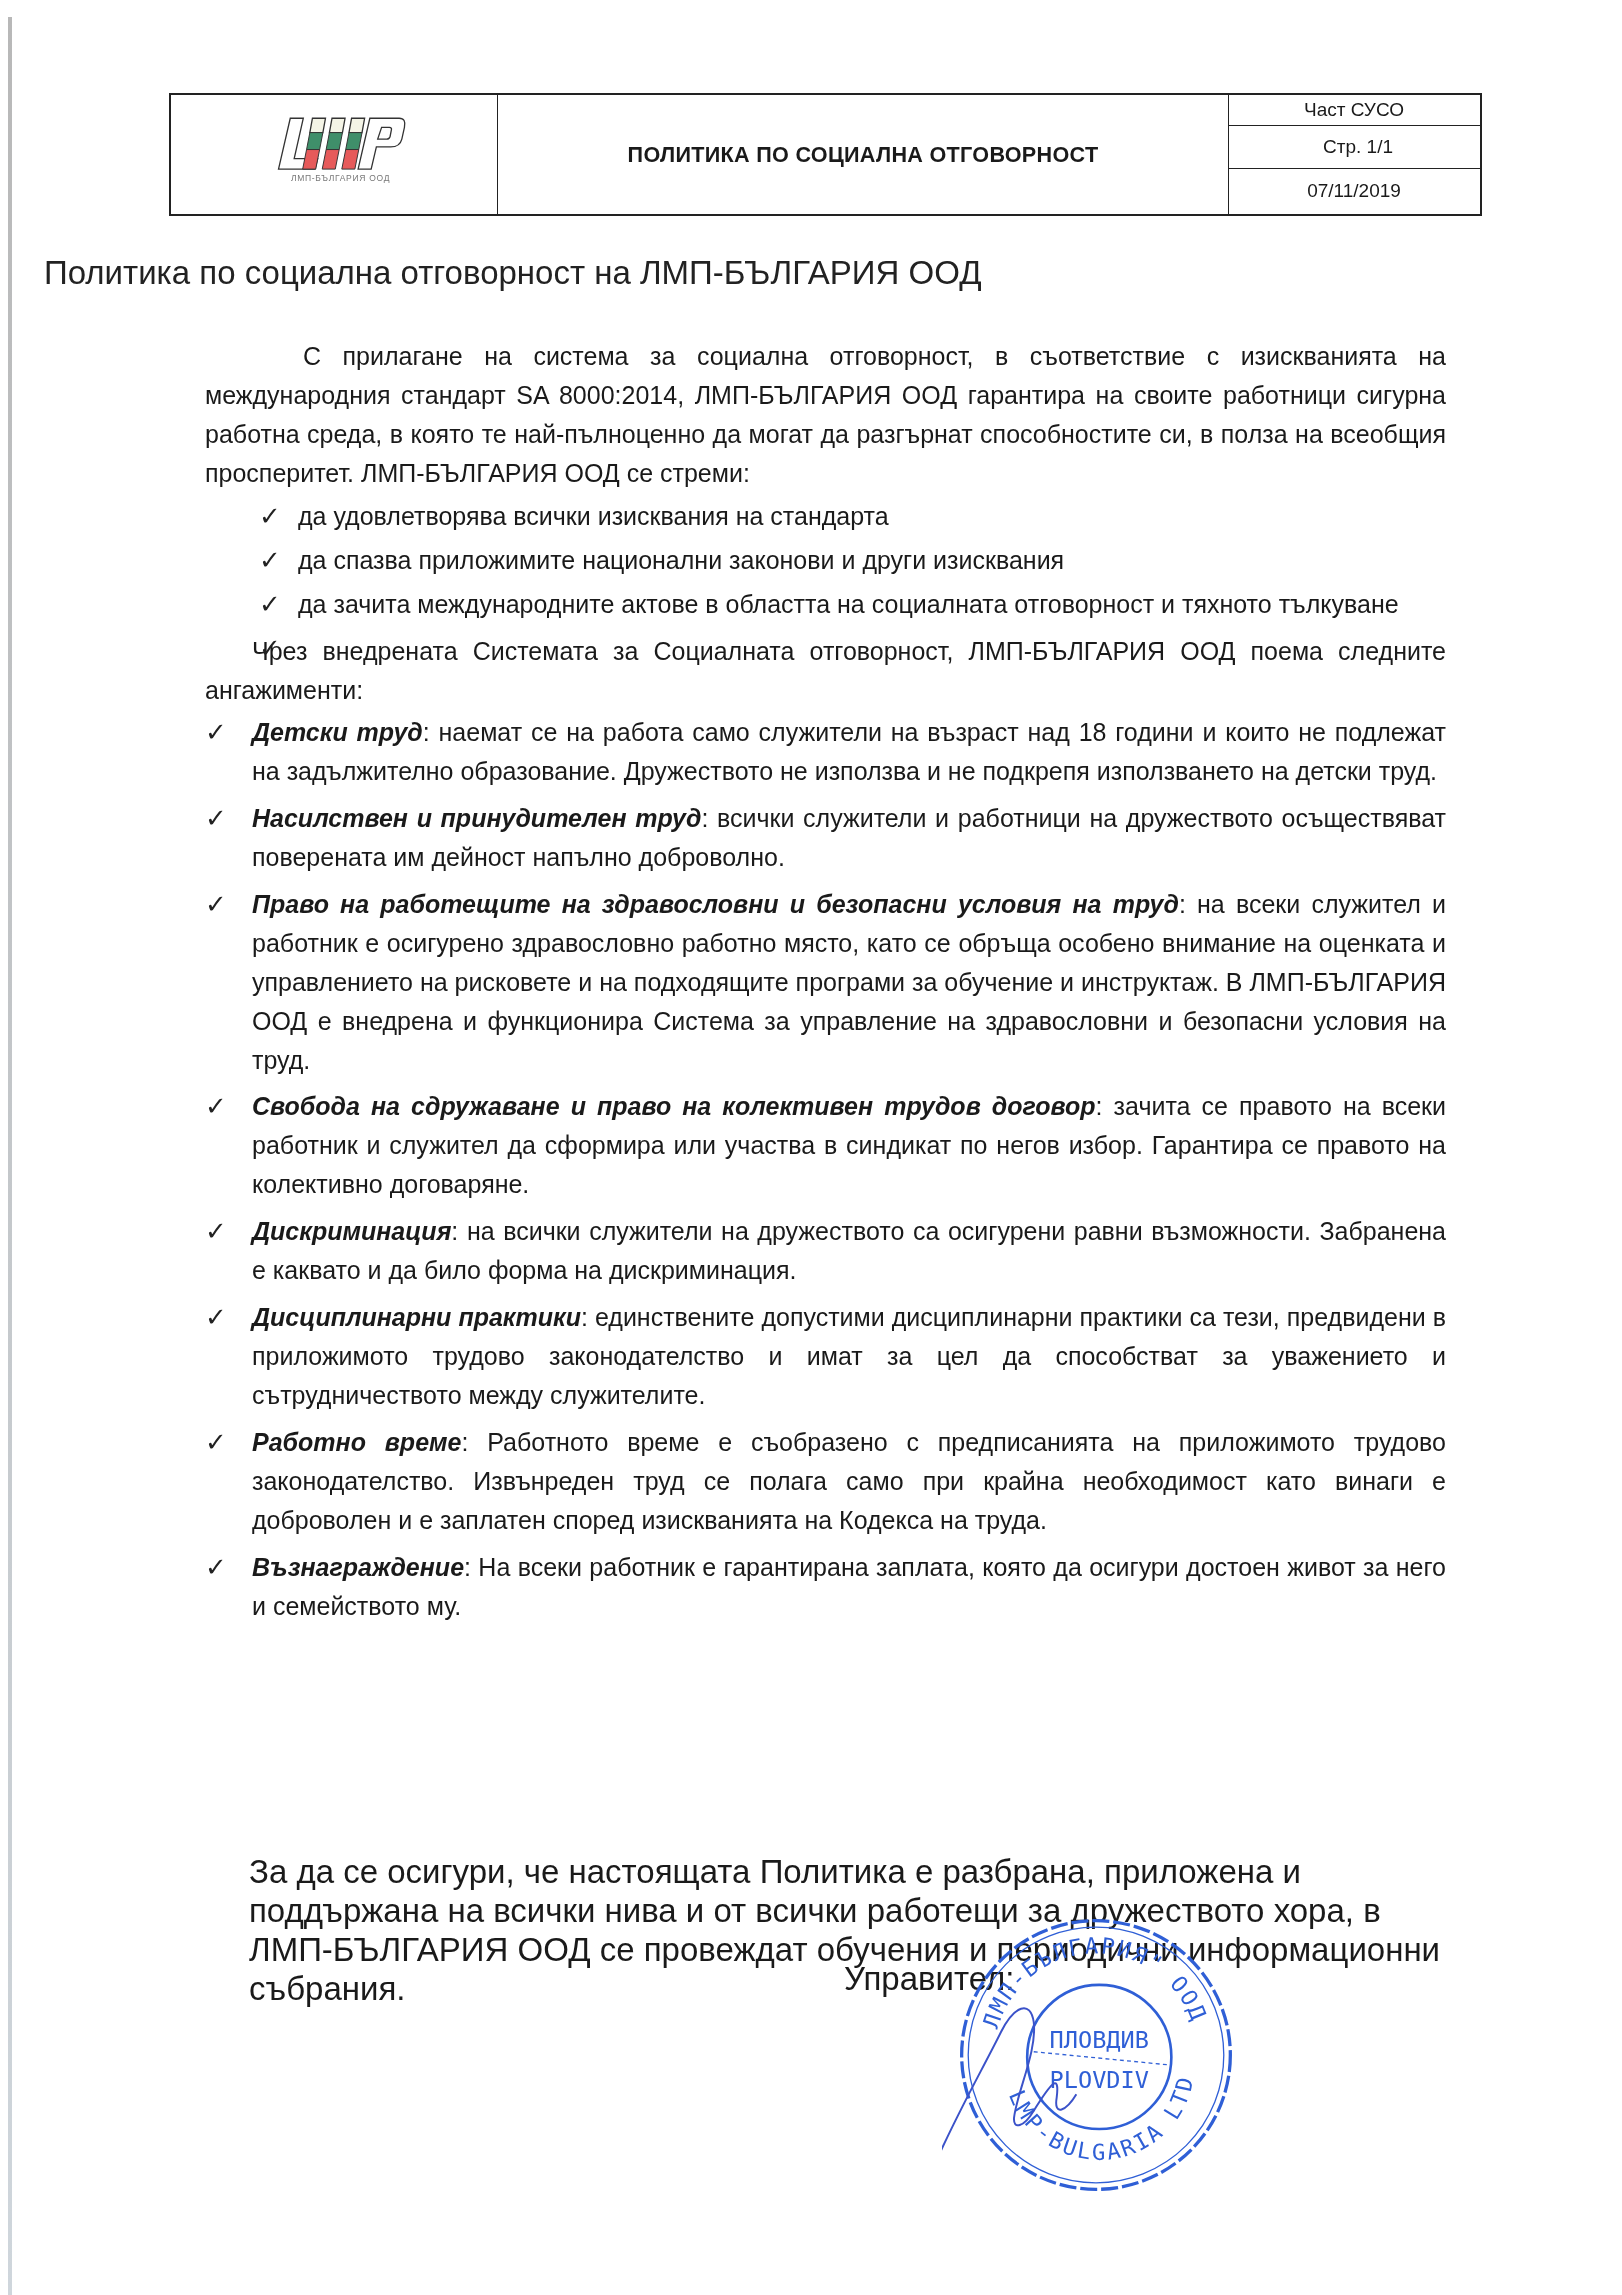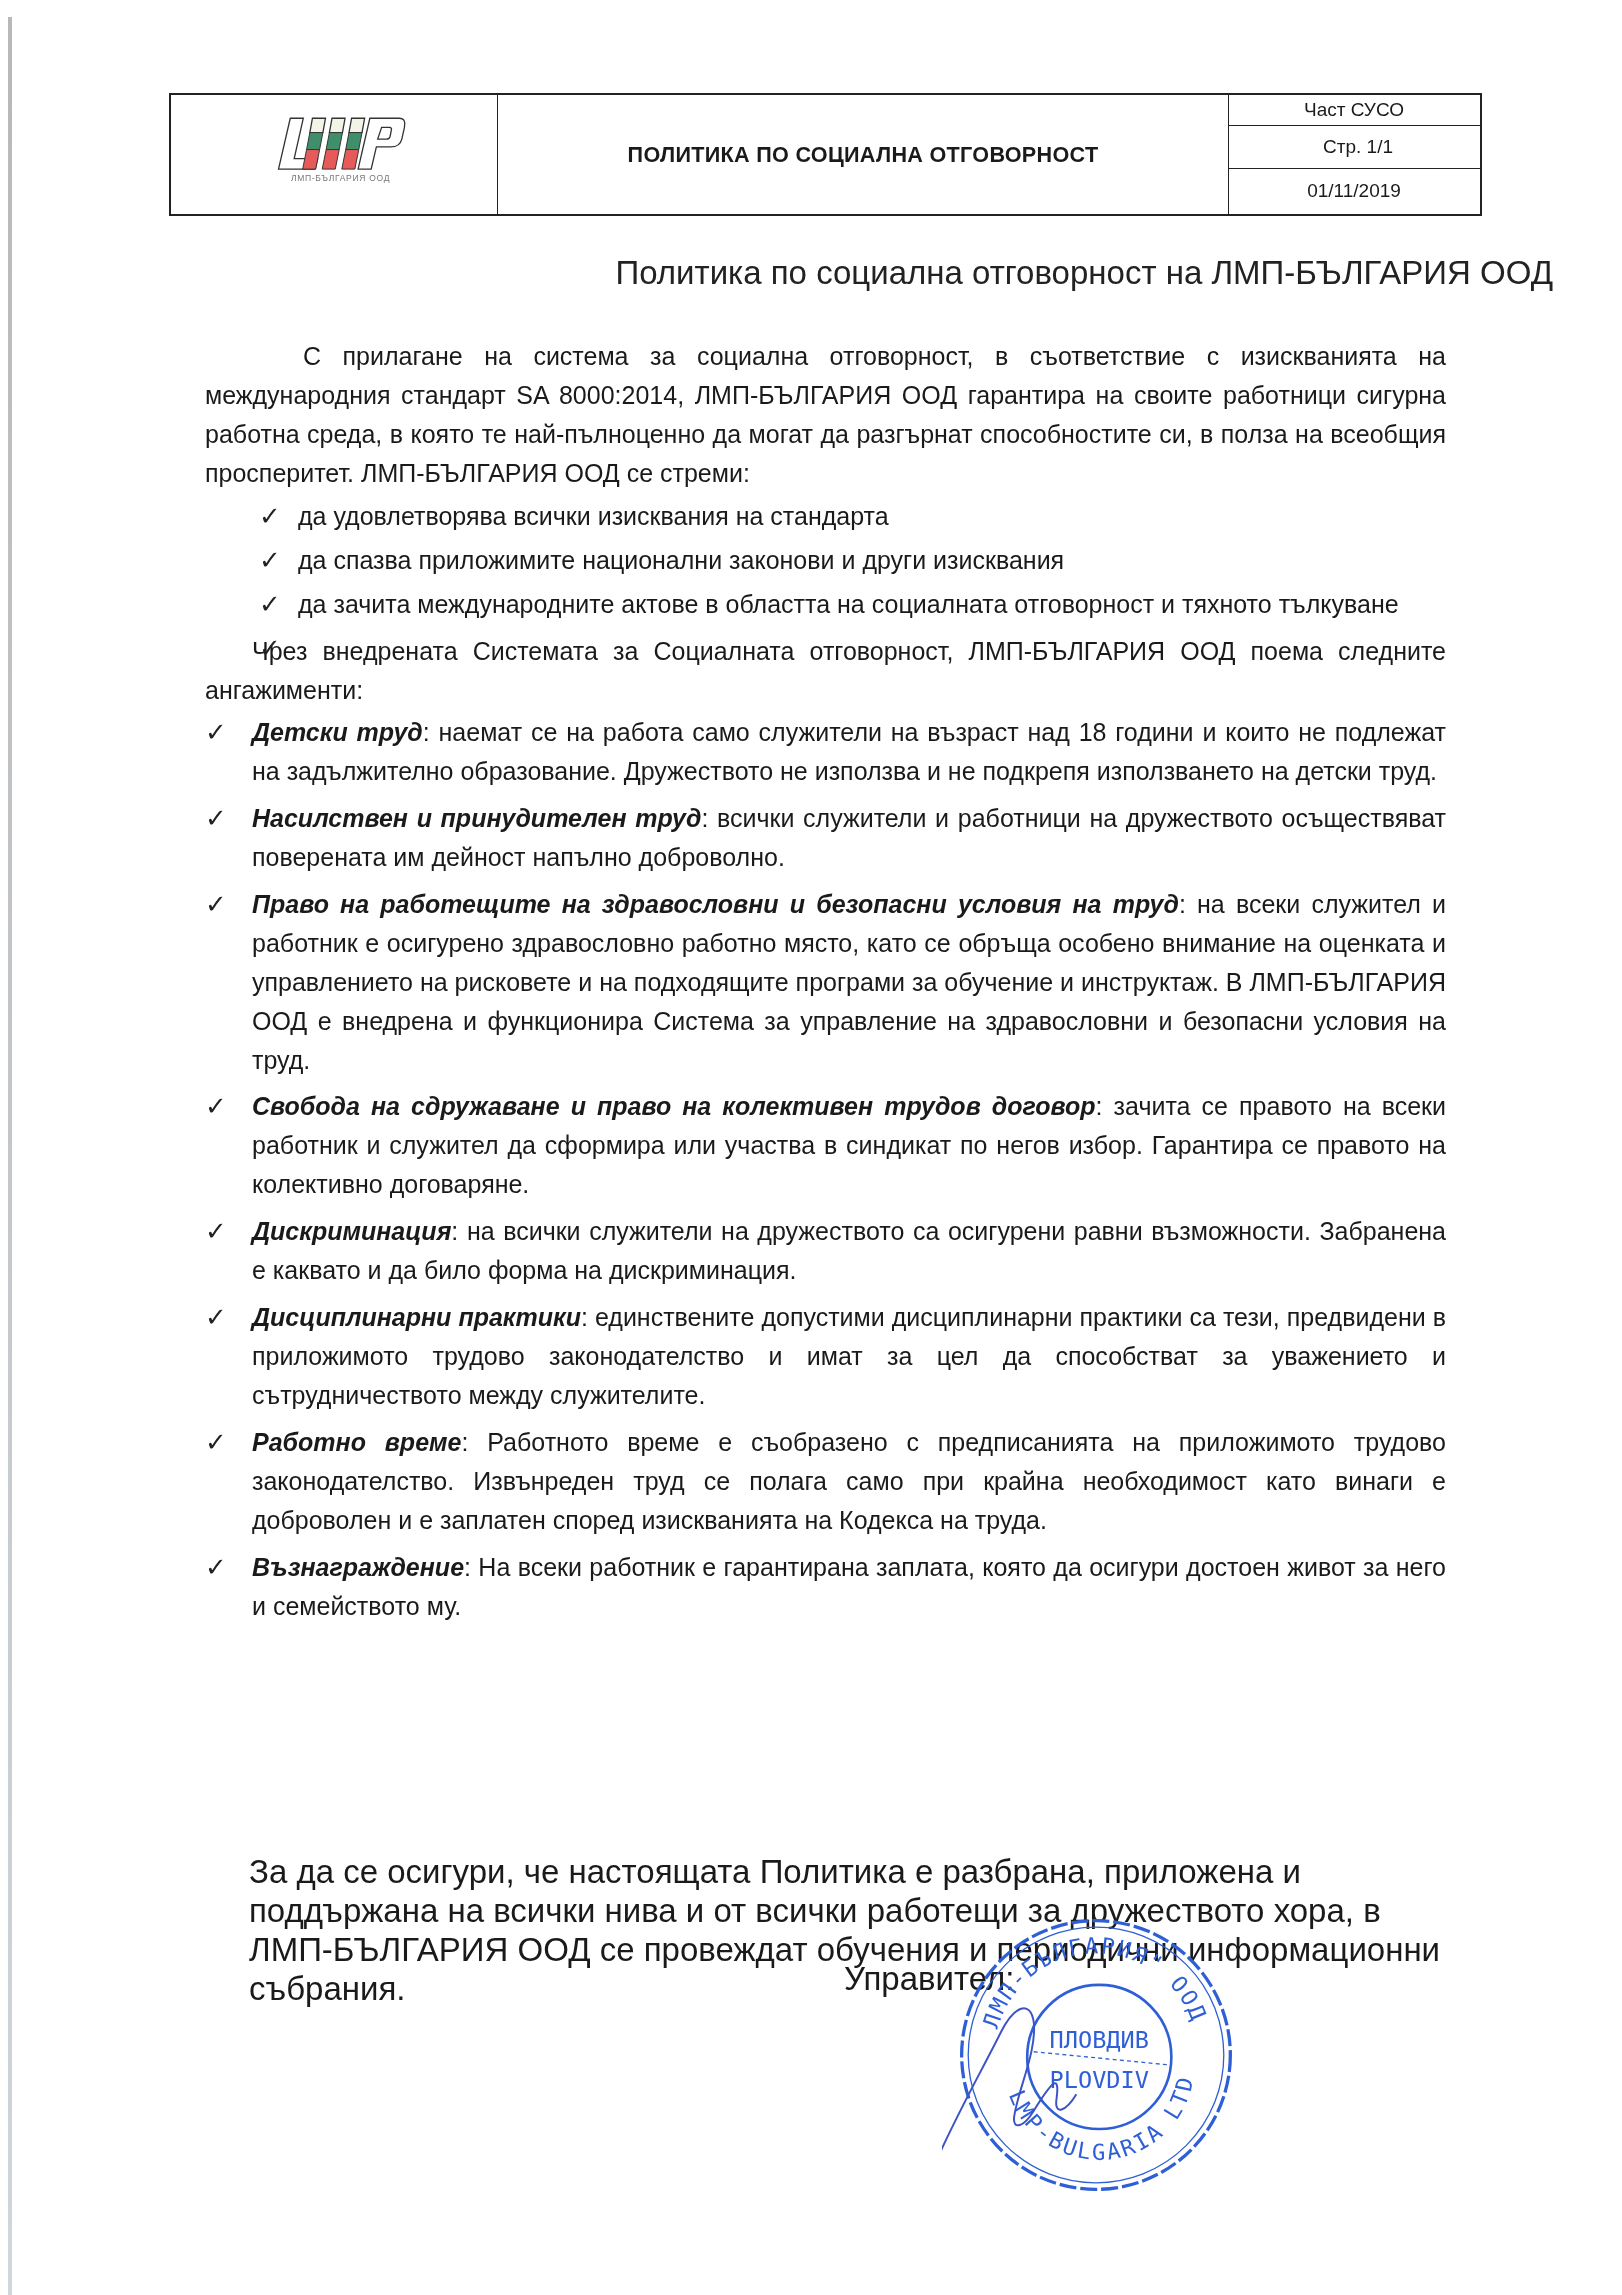--- a/index.html
+++ b/index.html
@@ -19,22 +19,22 @@
   .hdr-meta { position:absolute; left:1057px; top:0; right:0; height:100%; }
   .hdr-meta .cell { position:absolute; left:0; right:0; display:flex;
                     align-items:center; justify-content:center; font-size:19px; }
   .cell.r1 { top:0; height:30px; border-bottom:1.3px solid #222; }
   .cell.r2 { top:30px; height:43px; border-bottom:1.3px solid #222;padding-left:8px; }
   .cell.r3 { top:73px; bottom:0; }
   .logo-wrap { position:absolute; left:101px; top:18.3px; width:137px; height:79px; }
   .logo-sub { position:absolute; left:0; top:60px; width:137px; font-size:8.5px;
               color:#777; text-align:center; letter-spacing:0.7px; }
   
-  .doc-title { position:absolute; left:0; width:1553px; top:254px; text-align:right;
-               font-size:33px; color:#222; }
+  .doc-title { position:absolute; left:0; width:1553px; top:254px; text-align:left;
+               font-size:33px; color:#222;padding-left:44px; }
   
   .body { position:absolute; left:205px; width:1241px; font-size:25px;
           line-height:39px; text-align:justify; }
   .para { margin:0; text-indent:0; }
   .indent { text-indent:98px; }
   .para-i2 { text-indent:47px; }
   .obj-list, .com-list { list-style:none; margin:0; padding:0; }
   .obj-list li { position:relative; padding-left:93px; margin:3.9px 0 5.2px 0; }
   .obj-list li .chk { position:absolute; left:54px; top:0; }
   .com-list li { position:relative; padding-left:47px; margin:2.6px 0 7.9px 0; }
@@ -72,21 +72,21 @@
 
         <path d="M150 8 L195 8 Q206 8 203 22 L199 40 Q196 52 182 52 L160 52 L152 86 L132 86 Z M168 22 L162 40 L176 40 Q180 40 181 36 L183 26 Q184 22 180 22 Z" fill="#fff" stroke="#333" stroke-width="2" fill-rule="evenodd"></path>
       </svg>
       <div class="logo-sub">ЛМП-БЪЛГАРИЯ ООД</div>
     </div>
   </div>
   <div class="hdr-title">ПОЛИТИКА ПО СОЦИАЛНА ОТГОВОРНОСТ</div>
   <div class="hdr-meta">
     <div class="cell r1">Част СУСО</div>
     <div class="cell r2">Стр. 1/1</div>
-    <div class="cell r3">01/11/2019</div>
+    <div class="cell r3">07/11/2019</div>
   </div>
 </div>
 
 <div class="doc-title">Политика по социална отговорност на ЛМП-БЪЛГАРИЯ ООД</div>
 
 <div class="body" style="top:337px;">
   <p class="para indent">С прилагане на система за социална отговорност, в съответствие с изискванията на международния стандарт SA 8000:2014, ЛМП-БЪЛГАРИЯ ООД гарантира на своите работници сигурна работна среда, в която те най-пълноценно да могат да разгърнат способностите си, в полза на всеобщия просперитет. ЛМП-БЪЛГАРИЯ ООД се стреми:</p>
   <ul class="obj-list">
     <li>
       <span class="chk">✓</span>

